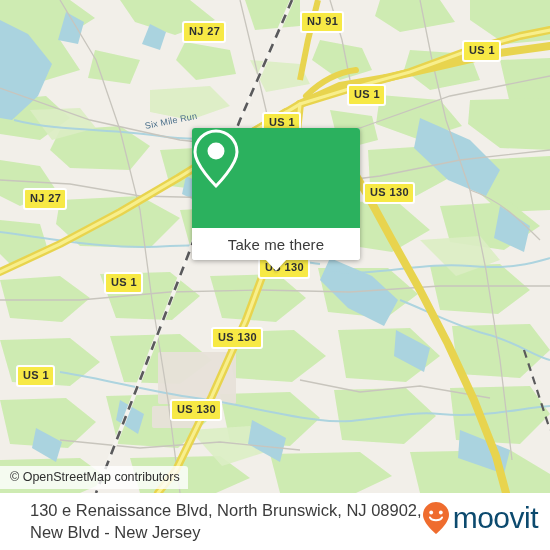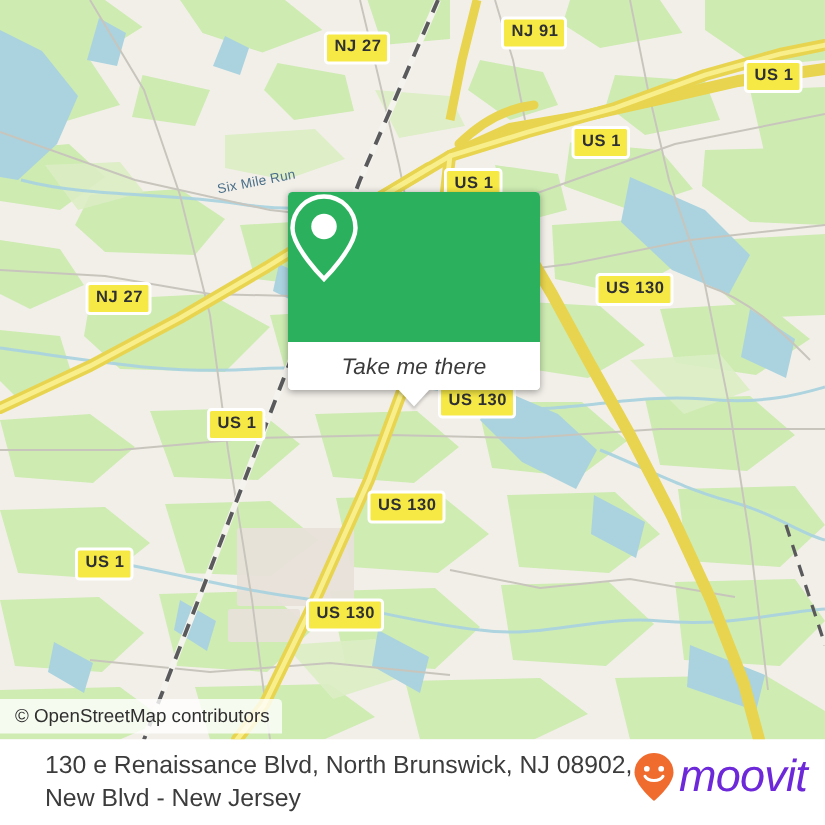--- a/index.html
+++ b/index.html
@@ -22,21 +22,20 @@
     border-radius:3px;
     color:#2e3033;
     font-size:11px;
     font-weight:bold;
     letter-spacing:.4px;
     line-height:1;
     padding:3px 4px 4px 5px;
     white-space:nowrap;
     box-sizing:border-box;
     text-align:center;
-    margin-left:34px;
   }
 
   
   .stream-label{
     position:absolute;
     font-size:9px;
     color:#4a6f8a;
     font-style:normal;
     white-space:nowrap;
     transform:rotate(-11deg);
@@ -61,21 +60,21 @@
     display:flex;align-items:center;justify-content:center;
   }
   .pin-icon{display:block;}
   .popup-foot{
     height:32px;
     background:#fff;
     border-radius:0 0 3px 3px;
     display:flex;align-items:center;justify-content:center;
   }
   .popup-foot-label{
-    font-size:15px;color:#3b3b3b;letter-spacing:.1px;font-style:italic;
+    font-size:15px;color:#3b3b3b;letter-spacing:.1px;
   }
   .popup-tail{
     position:absolute;
     left:50%;bottom:-11px;margin-left:-11px;
     width:0;height:0;
     border-left:11px solid transparent;
     border-right:11px solid transparent;
     border-top:12px solid #ffffff;
     filter:drop-shadow(0 2px 1px rgba(0,0,0,.18));
   }
@@ -103,22 +102,22 @@
     width:400px;
     font-size:16.5px;line-height:22px;color:#3c3c3c;
   }
   .caption-line{display:block;}
   .brand{
     position:absolute;right:12px;top:8px;
     display:flex;align-items:center;gap:2px;
   }
   .brand-pin{display:block;}
   .brand-word{
-    font-size:30px;line-height:30px;color:#6d28d9;
-    letter-spacing:-0.5px;font-weight:normal;font-style:italic;
+    font-size:30px;line-height:30px;color:#0c4a6e;
+    letter-spacing:-0.5px;font-weight:normal;
   }
 </style>
 </head>
 <body>
 
 <div id="app">
 
   <div class="map">
 
     <svg width="550" height="493" viewBox="0 0 550 493">

